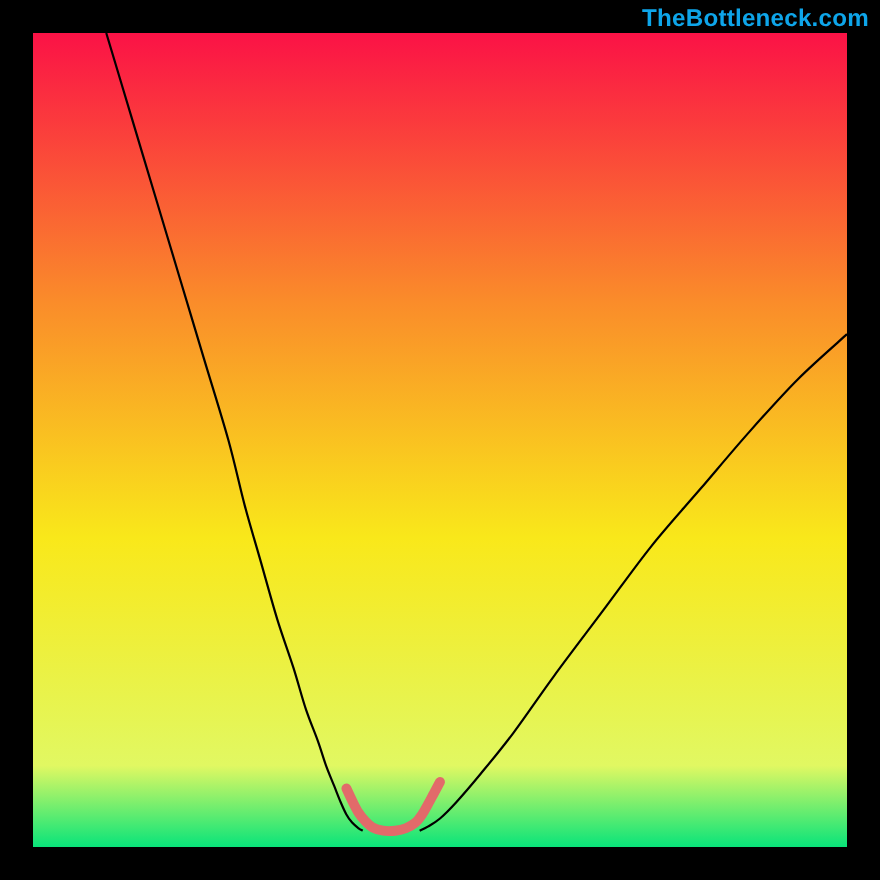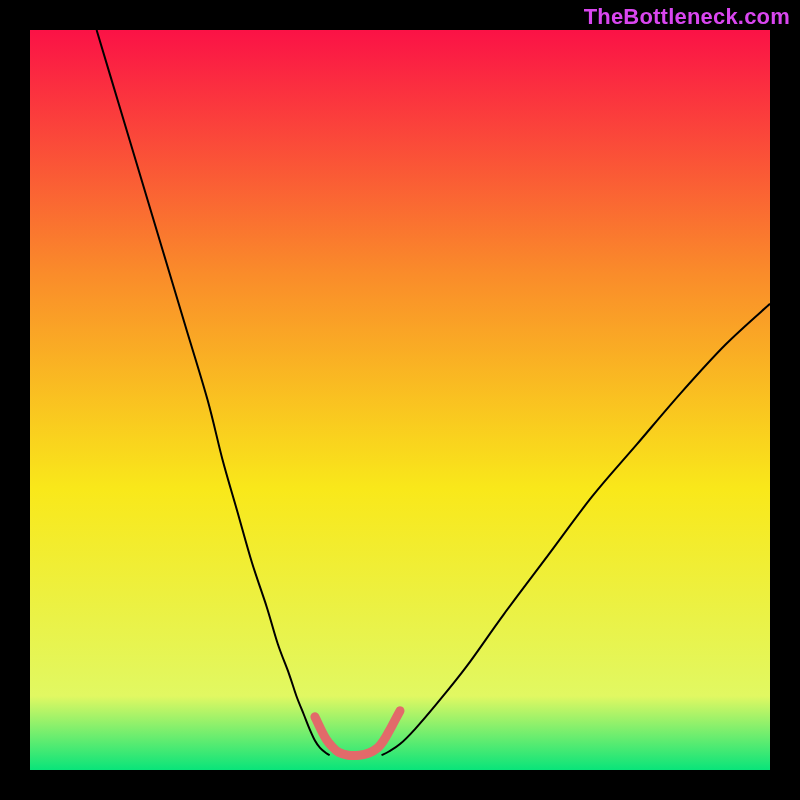--- a/index.html
+++ b/index.html
@@ -15,21 +15,21 @@
     position: absolute;
     left: 0;
     top: 0;
     width: 800px;
     height: 800px;
   }
   .watermark {
     position: absolute;
     top: 4px;
     right: 10px;
-    color: #d946ef;
+    color: #0ea5e9;
     font-size: 22px;
     font-weight: 600;
     letter-spacing: 0.2px;
     z-index: 10;
   }
   svg {
     position: absolute;
     left: 0;
     top: 0;
   }

